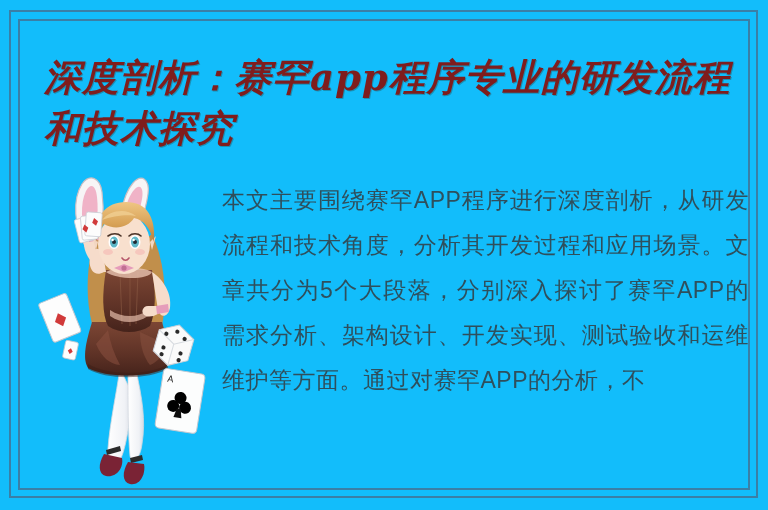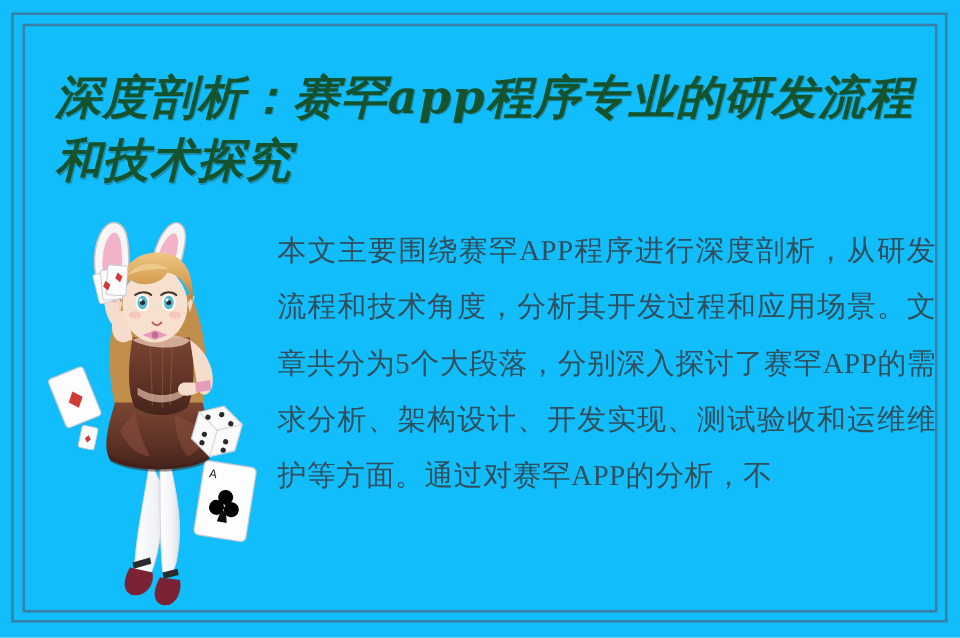--- a/index.html
+++ b/index.html
@@ -60,21 +60,21 @@
     text-shadow: 1px 1px 0 rgba(40,60,55,0.35);
     white-space: pre-wrap;
   }
 
   
   .body-text {
     position: absolute;
     left: 222px;
     top: 178px;
     width: 527px;
-    font-family: Liberation Serif, serif;
+    font-family: Liberation Sans, sans-serif;
     font-size: 23px;
     line-height: 45px;
     color: #2F4F5C;
     text-align: justify;
     text-justify: inter-character;
     letter-spacing: 0.5px;
   }
 
   
   .illustration {
@@ -87,21 +87,21 @@
   .illustration svg { display: block; }
 </style>
 </head>
 <body>
 
 <div id="poster" style="background: rgb(18, 189, 251);">
 
   <div class="border-outer" style="border-color: rgb(58, 127, 166);"></div>
   <div class="border-inner" style="border-color: rgb(58, 127, 166);"></div>
 
-  <div class="title" style="color: #14532d;">深度剖析：赛罕app程序专业的研发流程和技术探究</div>
+  <div class="title" style="color: #7f1d1d;">深度剖析：赛罕app程序专业的研发流程和技术探究</div>
 
   <div class="illustration">
     <svg width="190" height="318" viewBox="0 0 190 318" xmlns="http://www.w3.org/2000/svg">
       <defs>
         <linearGradient id="hairG" x1="0" y1="0" x2="0" y2="1">
           <stop offset="0%" stop-color="#EFC684"></stop>
           <stop offset="55%" stop-color="#D8A257"></stop>
           <stop offset="100%" stop-color="#B37E3F"></stop>
         </linearGradient>
         <linearGradient id="dressG" x1="0" y1="0" x2="0" y2="1">

